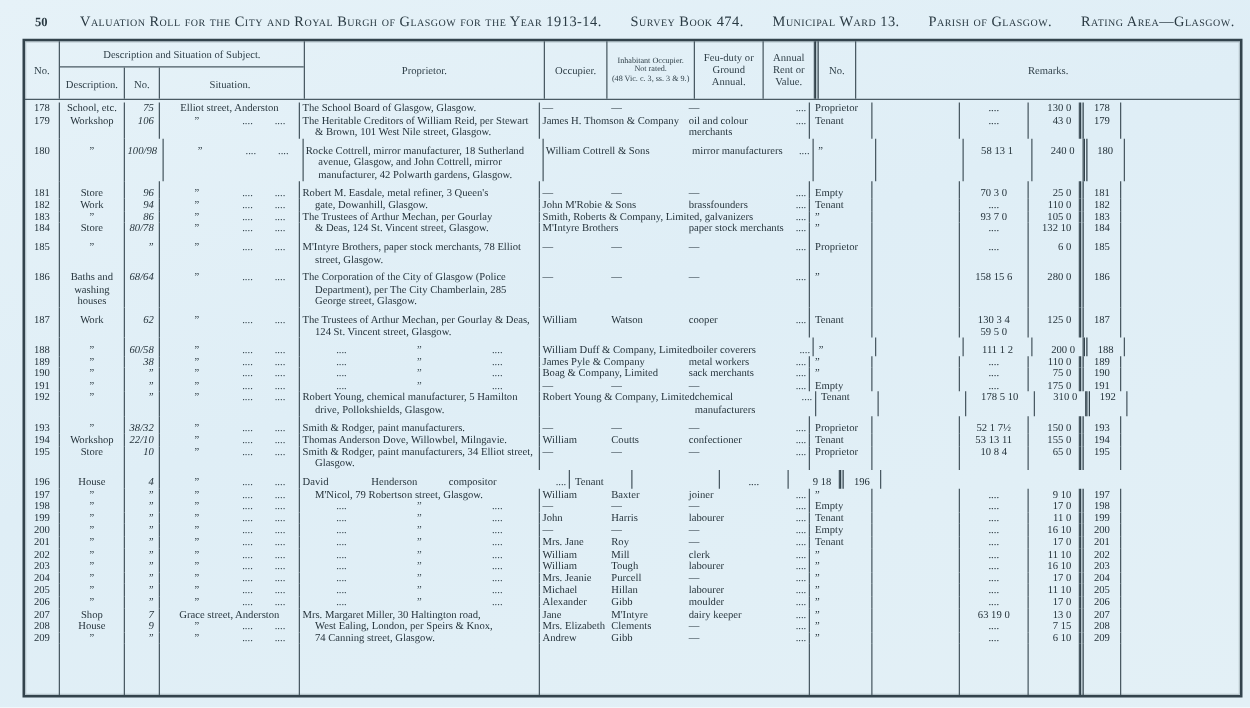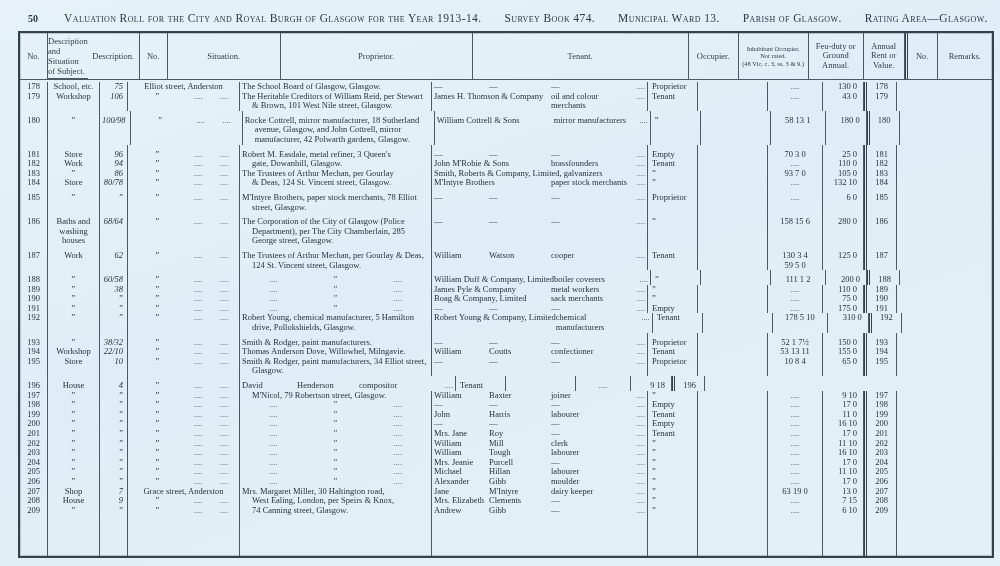--- a/index.html
+++ b/index.html
@@ -39,21 +39,21 @@
   .c-ann {flex:0 0 41px;}
   .c-no2 {flex:0 0 33px;}
   .c-rem {flex:1 1 auto;}
 
   .bdr{border-right:1px solid #4a5a63;box-sizing:border-box;}
   .heavy{border-left:3px double #33434c;box-sizing:border-box;}
 
   
   .thead{display:flex;flex:0 0 46px;border-bottom:1px solid #4a5a63;font-size:8.5px;color:#2e3e47;}
   .hcell{display:flex;align-items:center;justify-content:center;text-align:center;padding:1px 2px;box-sizing:border-box;}
-  .hgroup{display:flex;flex-direction:row;box-sizing:border-box;}
+  .hgroup{display:flex;flex-direction:column;box-sizing:border-box;}
   .hgroup-title{flex:0 0 20px;display:flex;align-items:center;justify-content:center;border-bottom:1px solid #4a5a63;}
   .hgroup-sub{flex:1;display:flex;}
   .hsmall{font-size:6.5px;line-height:7.5px;white-space:pre-line;}
   .hmid{font-size:8.5px;line-height:9.5px;}
 
   
   .units{flex:0 0 12px;border-bottom:1px solid #4a5a63;font-size:8px;font-style:italic;color:#2e3e47;}
   .ucell{display:flex;align-items:center;justify-content:center;white-space:pre;box-sizing:border-box;}
 
   
@@ -108,21 +108,20 @@
       <div class="hcell c-no bdr">No.</div>
       <div class="hgroup c-dg bdr">
         <div class="hgroup-title">Description and Situation of Subject.</div>
         <div class="hgroup-sub">
           <div class="hcell c-desc bdr">Description.</div>
           <div class="hcell c-num bdr">No.</div>
           <div class="hcell c-sit">Situation.</div>
         </div>
       </div>
       <div class="hcell c-prop bdr">Proprietor.</div>
-      <div class="hcell c-ten bdr">Tenant.</div>
       <div class="hcell c-occ bdr">Occupier.</div>
       <div class="hcell c-inh bdr hsmall">Inhabitant Occupier.
 Not rated.
 (48 Vic. c. 3, ss. 3 &amp; 9.)</div>
       <div class="hcell c-feu bdr hmid">Feu-duty or Ground Annual.</div>
       <div class="hcell c-ann bdr hmid">Annual Rent or Value.</div>
       <div class="hcell c-no2 heavy bdr">No.</div>
       <div class="hcell c-rem">Remarks.</div>
     </div>
 
@@ -201,21 +200,21 @@
     </div>
     <div class="rc c-ten bdr cell-ten">
       <span class="t1">William Cottrell &amp; Sons</span>
       <span class="t2"></span>
       <span class="t3">mirror manufacturers</span>
       <span class="tdots">....</span>
     </div>
     <div class="rc c-occ bdr cell-occ">”</div>
     <div class="rc c-inh bdr cell-inh"></div>
     <div class="rc c-feu bdr cell-feu">58 13 1</div>
-    <div class="rc c-ann bdr cell-ann">180 0</div>
+    <div class="rc c-ann bdr cell-ann">240 0</div>
     <div class="rc c-no2 heavy bdr cell-no2">180</div>
     <div class="rc c-rem cell-rem"></div>
   </div>
         <div class="row gap">
     <div class="rc c-no bdr cell-no">181</div>
     <div class="rc c-desc bdr cell-desc">Store</div>
     <div class="rc c-num bdr cell-num">96</div>
     <div class="rc c-sit bdr cell-sit">
       <span class="s1">”</span>
       <span class="sd">....</span>

